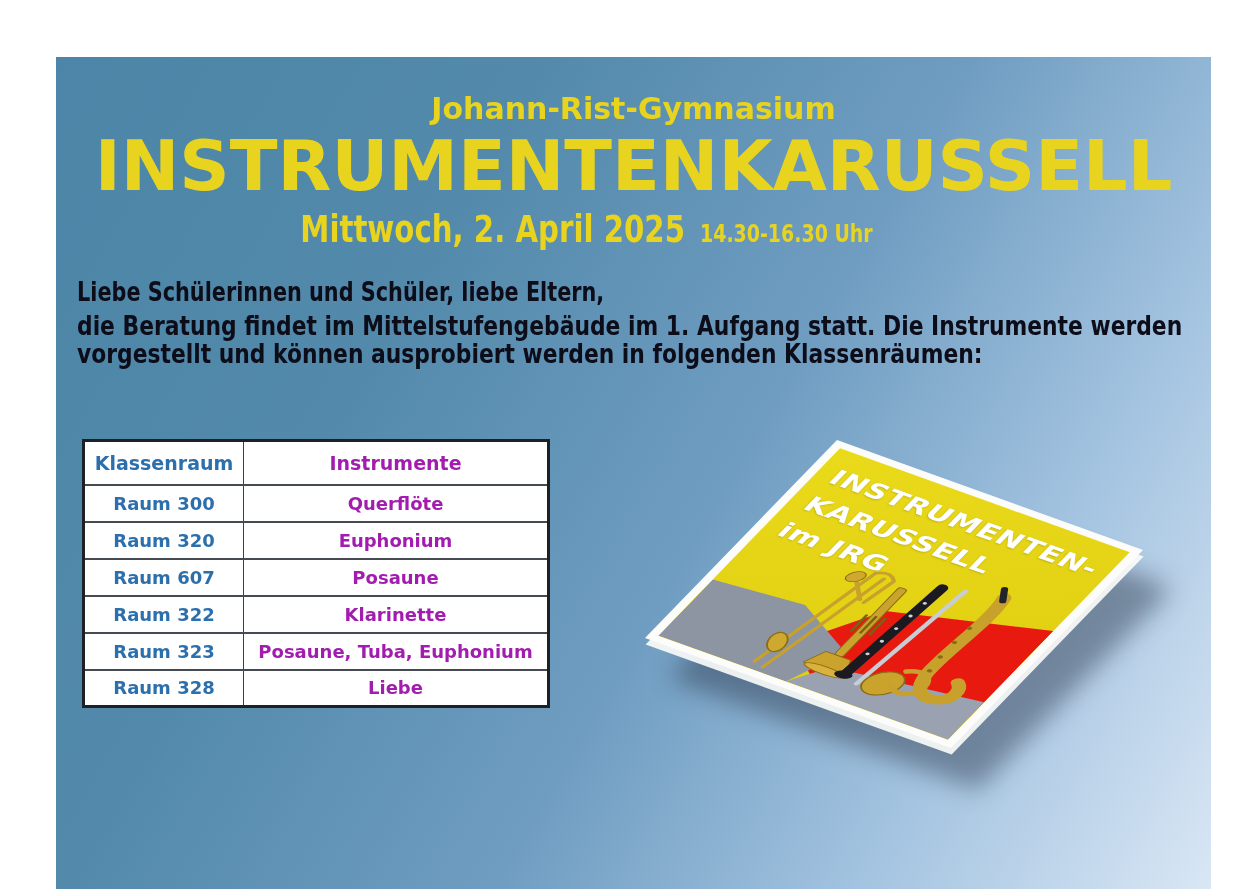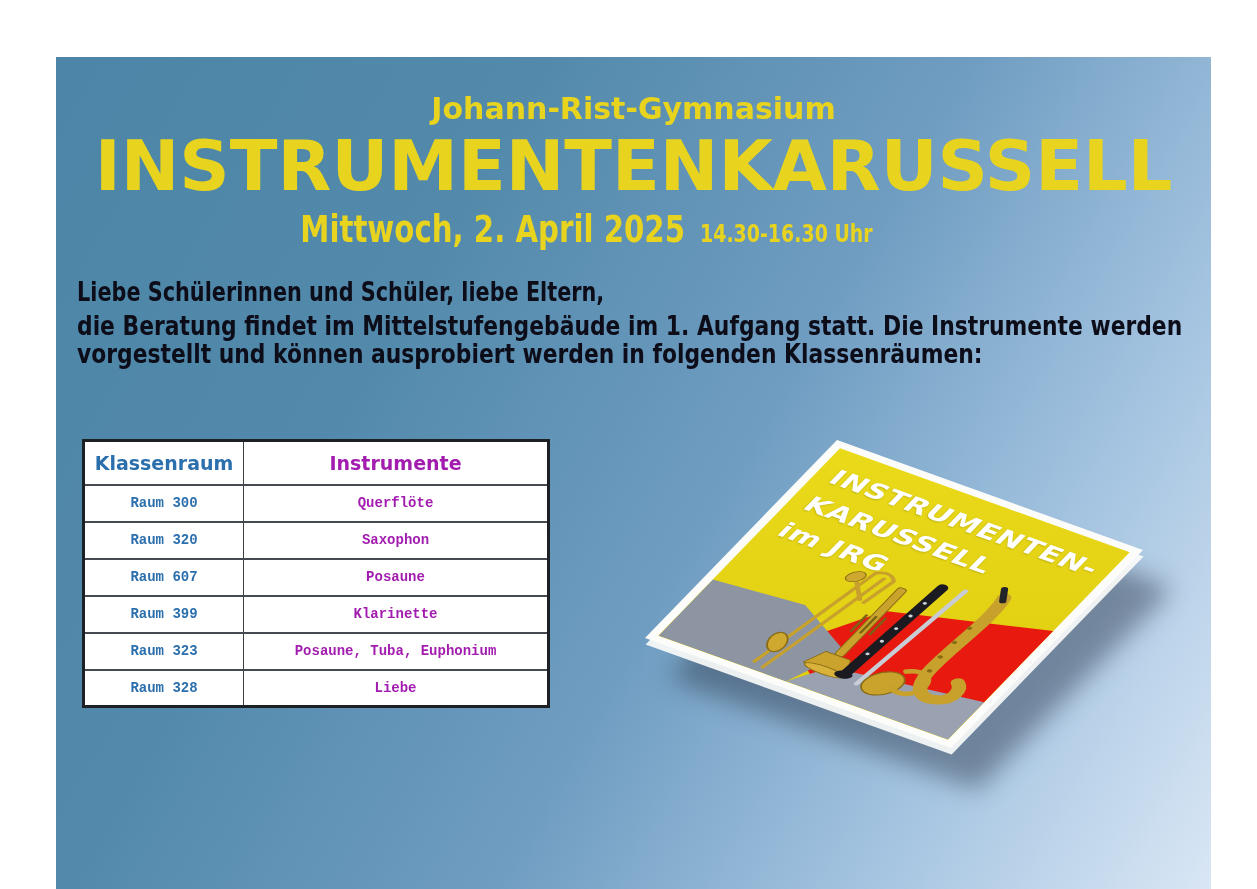--- a/index.html
+++ b/index.html
@@ -44,21 +44,21 @@
     border:3px solid #1d2126;
   }
   .rooms-table col.c1 { width:160px; }
   .rooms-table col.c2 { width:305px; }
   .rooms-table th, .rooms-table td {
     border-top:2px solid #454a52; border-bottom:2px solid #454a52;
     border-left:1px solid #3a3f46; border-right:1px solid #3a3f46;
     text-align:center; vertical-align:middle; background:#ffffff; padding:0;
   }
   .rooms-table th { height:44px; font-size:19px; }
-  .rooms-table td { height:37px; font-size:14px;font-family:Liberation Mono, monospace; }
+  .rooms-table td { height:37px; font-size:18px; }
   .room-col { color:#2c6fad; }
   .instr-col { color:#a21caf; }
   
   .photo-anchor {
     position:absolute; left:0; top:0; width:0; height:0;
     filter:drop-shadow(26px 36px 12px rgba(40,52,72,0.45));
   }
   .photo-card {
     position:absolute; left:0; top:0; width:300px; height:300px;
     background:#fcfcfa; transform-origin:0 0;
@@ -110,28 +110,28 @@
           <th class="instr-col">Instrumente</th>
         </tr>
       </thead>
       <tbody>
         <tr>
           <td class="room-col">Raum 300</td>
           <td class="instr-col">Querflöte</td>
         </tr>
         <tr>
           <td class="room-col">Raum 320</td>
-          <td class="instr-col">Saxophon</td>
+          <td class="instr-col">Euphonium</td>
         </tr>
         <tr>
           <td class="room-col">Raum 607</td>
           <td class="instr-col">Posaune</td>
         </tr>
         <tr>
-          <td class="room-col">Raum 399</td>
+          <td class="room-col">Raum 322</td>
           <td class="instr-col">Klarinette</td>
         </tr>
         <tr>
           <td class="room-col">Raum 323</td>
           <td class="instr-col">Posaune, Tuba, Euphonium</td>
         </tr>
         <tr>
           <td class="room-col">Raum 328</td>
           <td class="instr-col">Liebe</td>
         </tr>

